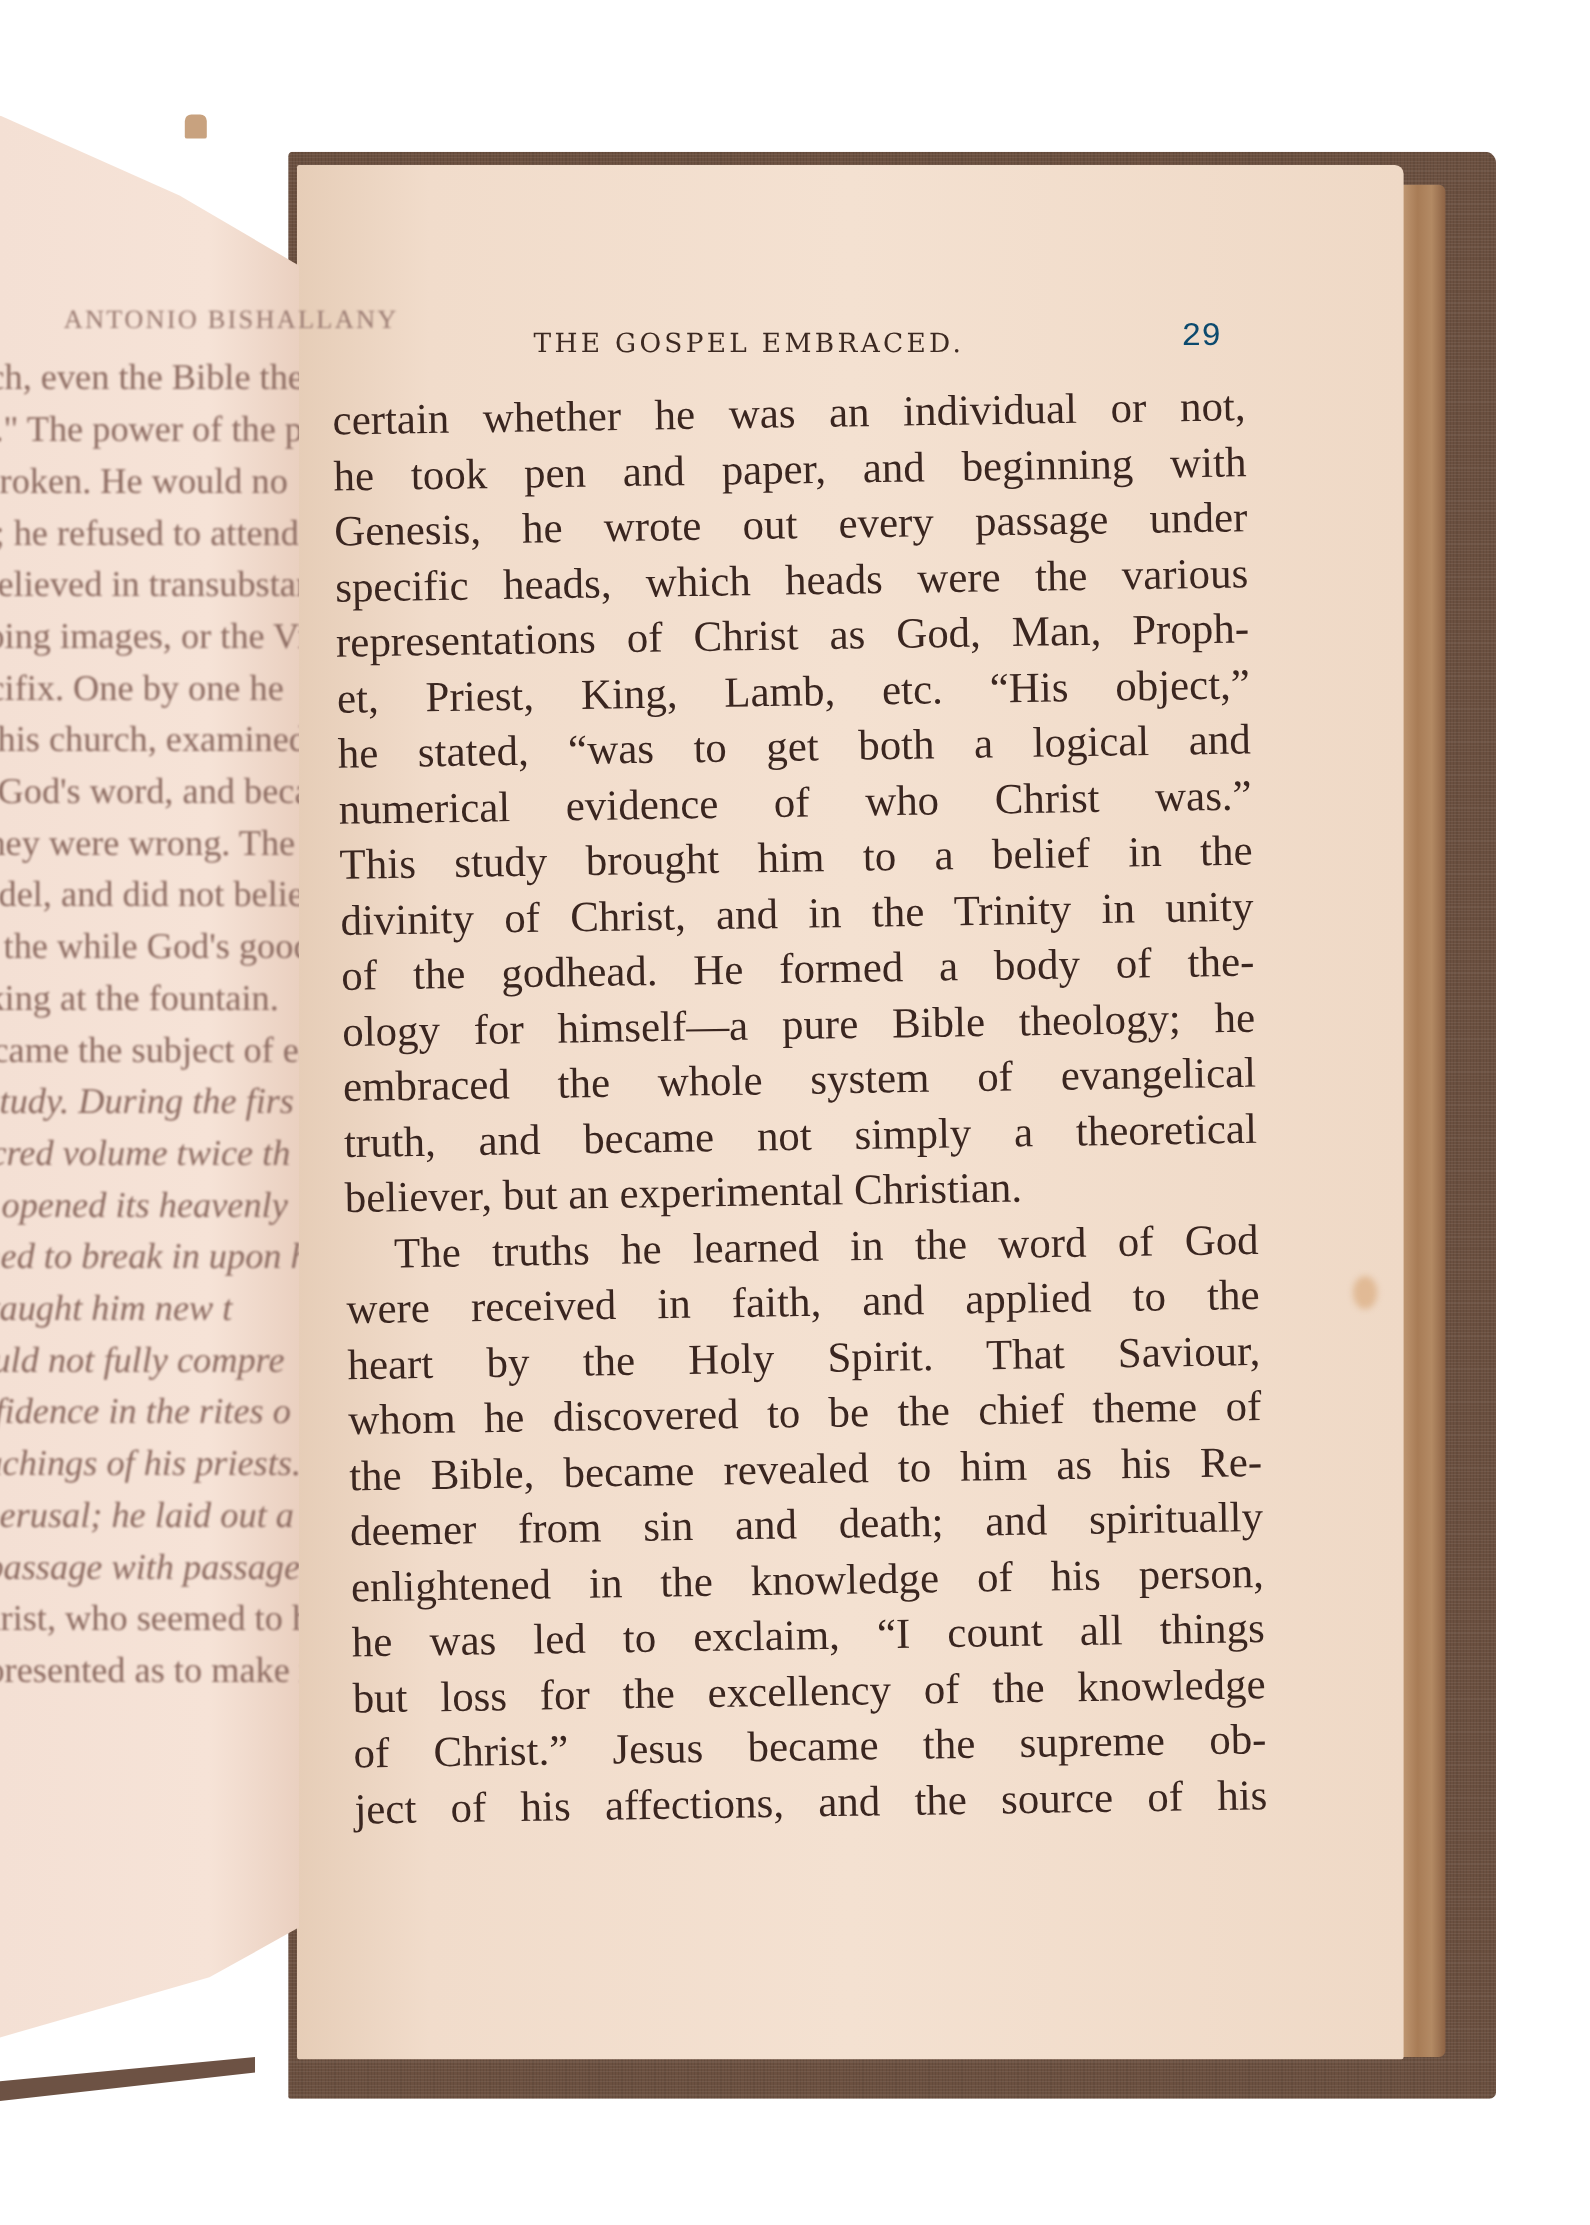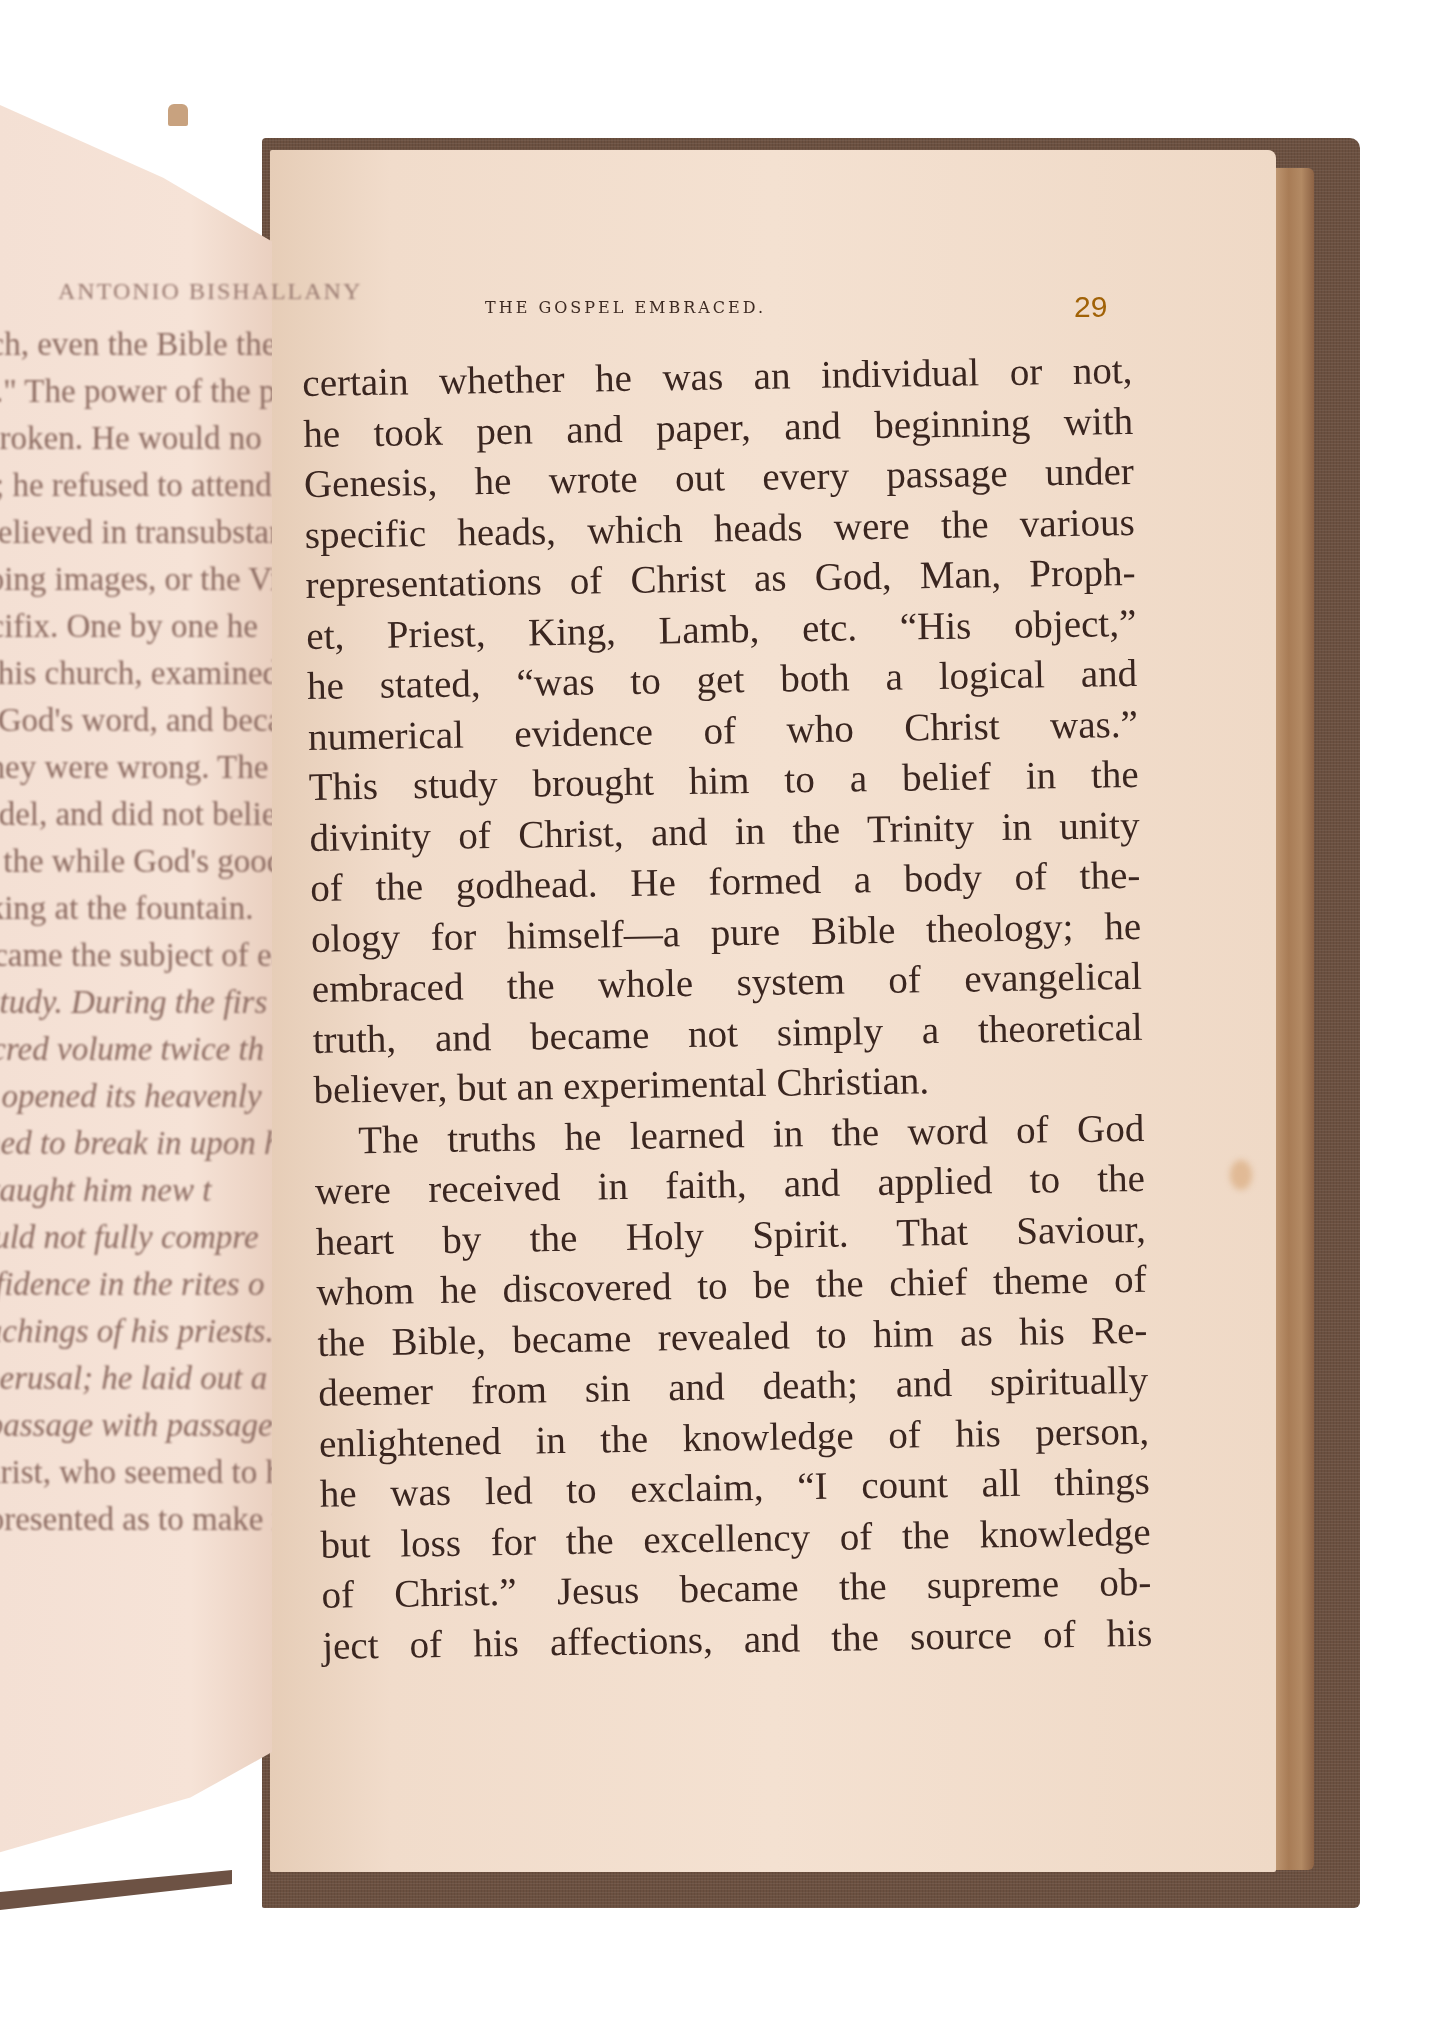--- a/index.html
+++ b/index.html
@@ -51,25 +51,25 @@
   }
   .left-running-head {
     position:absolute; left:58px; top:278px; color:#9a7b72; filter:blur(1px);
     font-family:"Liberation Serif", serif; font-size:24px; letter-spacing:2px; white-space:nowrap;
   }
   .left-line { display:block; }
   .left-line.italic { font-style:italic; }
 
   .right-head {
     position:absolute; left:485px; top:298px; color:#3d2a22;
-    font-family:"DejaVu Serif", serif; font-size:16px; letter-spacing:3px;
+    font-family:"DejaVu Serif", serif; font-size:24px; letter-spacing:3px;
   }
   .page-number {
-    position:absolute; left:1074px; top:290px; color:#a16207;
-    font-family:Liberation Sans, sans-serif; font-size:30px;
+    position:absolute; left:1074px; top:290px; color:#0c4a6e;
+    font-family:Liberation Mono, monospace; font-size:30px;
   }
   .right-text {
     position:absolute; left:302px; top:358px; width:830px;
     color:#3a2620;
     font-family:"Liberation Serif", serif;
     font-size:39px; line-height:50.5px;
     transform:rotate(-0.9deg); transform-origin:0 0;
   }
   .right-line { display:block; white-space:nowrap; text-align:justify; text-align-last:justify; }
   .right-line.last { text-align-last:left; }

